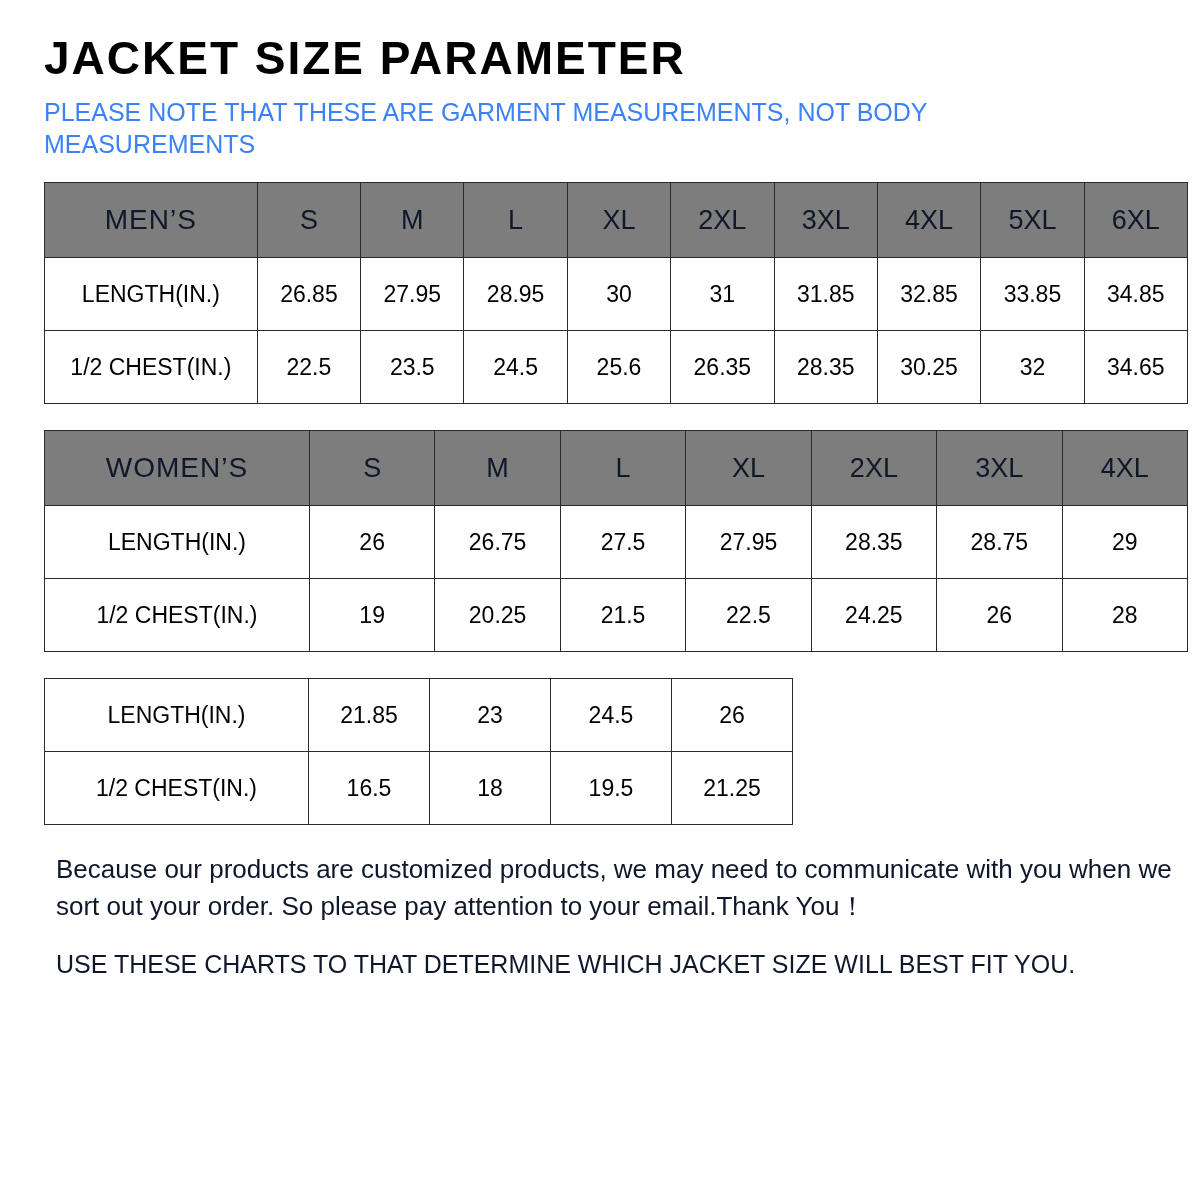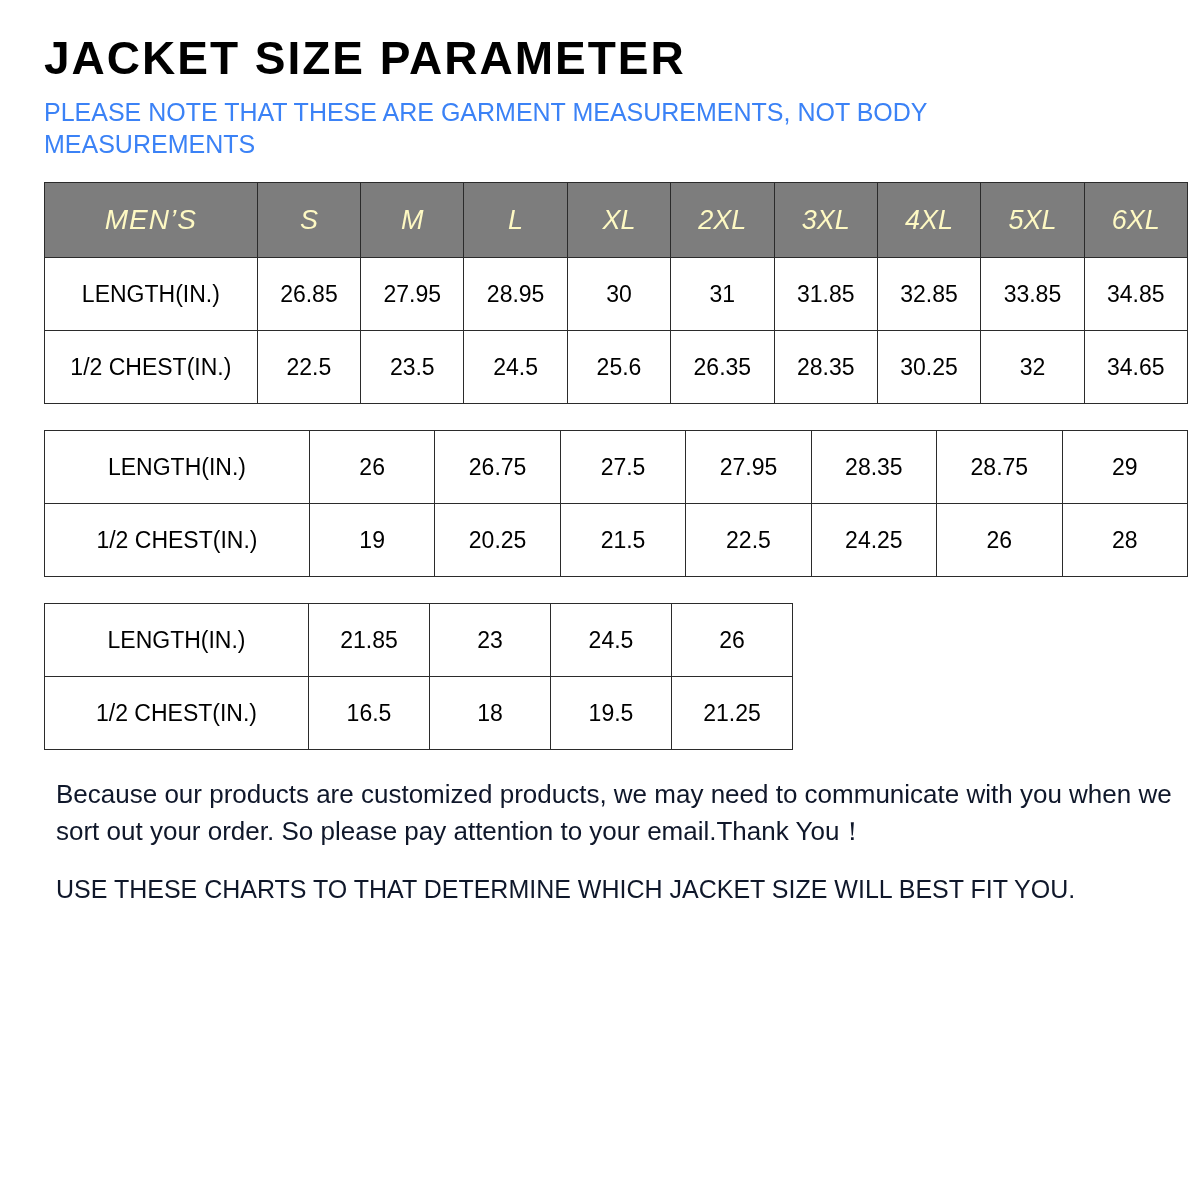--- a/index.html
+++ b/index.html
@@ -43,24 +43,23 @@
     border: 1px solid #2b2b2b;
     text-align: center;
     vertical-align: middle;
     font-size: 23px;
     height: 72px;
     padding: 0 4px;
     background: #ffffff;
   }
   table.size-table tr.head td {
     background: #7d7d7d;
-    color: #fef9c3;
+    color: #0f172a;
     font-size: 27px;
     height: 74px;
-    font-style: italic;
   }
   table.size-table tr.head td.label {
     font-size: 28px;
     letter-spacing: 1px;
   }
   td.rowlabel {
     font-size: 25px;
   }
   
   .men { width: 1144px; }
@@ -153,20 +152,30 @@
       <col class="c0">
         <col class="c">
         <col class="c">
         <col class="c">
         <col class="c">
         <col class="c">
         <col class="c">
         <col class="c">
     </colgroup>
     <tbody>
+      <tr class="head">
+        <td class="label">WOMEN’S</td>
+        <td>S</td>
+        <td>M</td>
+        <td>L</td>
+        <td>XL</td>
+        <td>2XL</td>
+        <td>3XL</td>
+        <td>4XL</td>
+      </tr>
       <tr>
         <td class="rowlabel">LENGTH(IN.)</td>
         <td>26</td>
         <td>26.75</td>
         <td>27.5</td>
         <td>27.95</td>
         <td>28.35</td>
         <td>28.75</td>
         <td>29</td>
       </tr>

